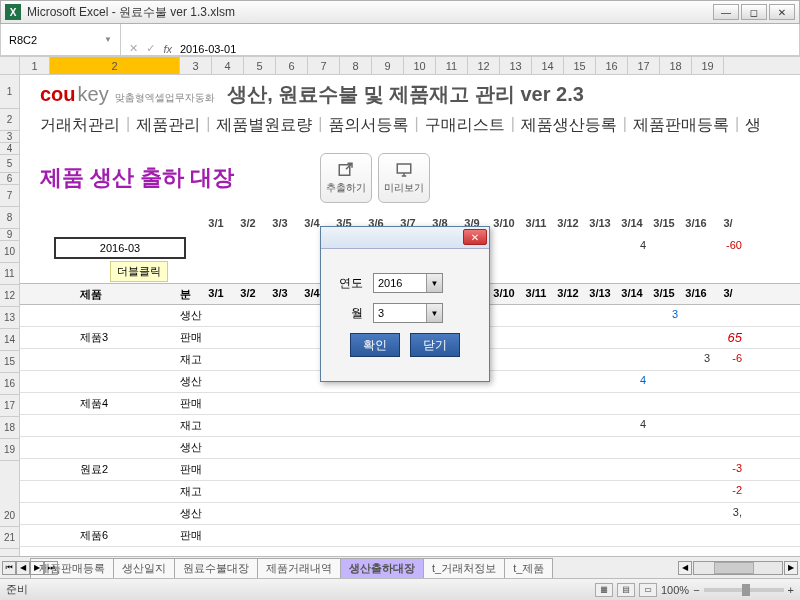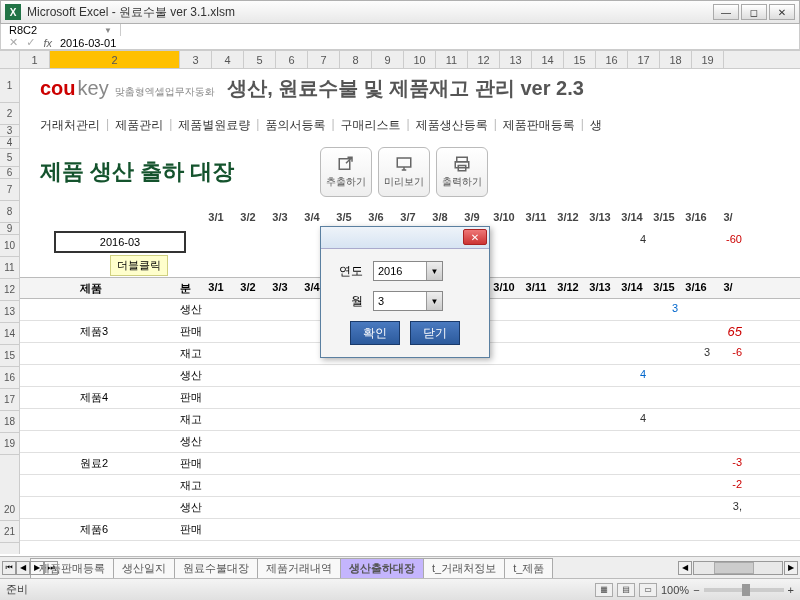--- a/index.html
+++ b/index.html
@@ -3,45 +3,45 @@
 <meta charset="utf-8">
 <style>
 * { box-sizing: border-box; margin: 0; padding: 0; font-family: "Malgun Gothic", Arial, sans-serif; }
 body { background: #fff; width: 800px; height: 600px; overflow: hidden; position: relative; }
 
 .titlebar { height: 24px; background: linear-gradient(#fdfdfd,#e8e8e8); border: 1px solid #b0b0b0; display: flex; align-items: center; padding: 0 4px; font-size: 12px; color: #333; }
 .titlebar .xicon { width: 16px; height: 16px; background: #217346; color: #fff; font-size: 10px; display: flex; align-items: center; justify-content: center; margin-right: 6px; font-weight: bold; }
 .titlebar .wbtns { margin-left: auto; display: flex; gap: 2px; }
 .titlebar .wbtn { width: 26px; height: 16px; border: 1px solid #aaa; background: linear-gradient(#fff,#ddd); font-size: 10px; display: flex; align-items: center; justify-content: center; }
 
-.fbar { height: 26px; border: 1px solid #ccc; border-top: none; display: flex; align-items: flex-start; font-size: 11px; flex-direction: column; }
+.fbar { height: 32px; border: 1px solid #ccc; border-top: none; display: flex; align-items: flex-end; font-size: 11px; }
 .namebox { width: 120px; border-right: 1px solid #ccc; padding: 0 8px; height: 100%; display: flex; align-items: center; }
 .namebox .dd { margin-left: auto; color: #888; font-size: 8px; }
 .fxarea { flex: 1; display: flex; align-items: center; padding: 0 8px; gap: 8px; }
 .fx { font-style: italic; color: #666; }
 
 .sheet { position: relative; height: 504px; border-top: 1px solid #ccc; overflow: hidden; }
 .corner { position: absolute; left: 0; top: 0; width: 20px; height: 18px; background: #eee; border-right: 1px solid #ccc; border-bottom: 1px solid #ccc; }
 .colhdrs { position: absolute; left: 20px; top: 0; right: 0; height: 18px; display: flex; background: #eee; border-bottom: 1px solid #ccc; }
 .colhdr { border-right: 1px solid #ccc; font-size: 11px; display: flex; align-items: center; justify-content: center; color: #555; }
 .colhdr.sel { background: #ffc000; }
 .rowhdrs { position: absolute; left: 0; top: 18px; width: 20px; bottom: 0; background: #eee; border-right: 1px solid #ccc; }
 .rowhdr { height: 22px; border-bottom: 1px solid #ccc; font-size: 10px; display: flex; align-items: center; justify-content: center; color: #555; }
 
 .content { position: absolute; left: 20px; top: 18px; right: 0; bottom: 0; }
 .banner { position: absolute; left: 20px; top: 6px; right: 10px; }
 .logo { display: inline-flex; align-items: baseline; gap: 2px; }
 .logo b { font-size: 20px; color: #c00; }
 .logo span { font-size: 20px; color: #888; }
 .logo small { font-size: 10px; color: #888; margin-left: 4px; }
 .maintitle { font-size: 20px; color: #555; font-weight: bold; margin-left: 8px; text-align: center; }
-.menubar { position: absolute; left: 20px; top: 48px; right: 10px; font-size: 12px; color: #333; display: flex; gap: 6px; }
+.menubar { position: absolute; left: 20px; top: 40px; right: 10px; font-size: 16px; color: #333; display: flex; gap: 6px; }
 .menubar span.sep { color: #bbb; }
 
-.sectitle { position: absolute; left: 20px; top: 88px; font-size: 22px; font-weight: bold; color: #14532d; }
+.sectitle { position: absolute; left: 20px; top: 88px; font-size: 22px; font-weight: bold; color: #a21caf; }
 .toolbtns { position: absolute; left: 300px; top: 78px; display: flex; gap: 6px; }
 .tbtn { width: 52px; height: 50px; border: 1px solid #bbb; border-radius: 6px; background: linear-gradient(#fff,#eee); display: flex; flex-direction: column; align-items: center; justify-content: center; font-size: 10px; color: #555; gap: 2px; }
 .tbtn svg { width: 20px; height: 18px; }
 
 .basem { position: absolute; left: 35px; top: 142px; width: 120px; text-align: center; font-size: 12px; font-weight: bold; color: #444; }
 .dates { position: absolute; left: 180px; top: 142px; display: flex; }
 .dates .d { width: 32px; text-align: center; font-size: 11px; font-weight: bold; color: #444; }
 
 .selcell { position: absolute; left: 34px; top: 162px; width: 132px; height: 22px; border: 2px solid #333; background: #fff; font-size: 11px; display: flex; align-items: center; justify-content: center; }
 .tooltip { position: absolute; left: 90px; top: 186px; background: #ffffcc; border: 1px solid #d0d080; padding: 2px 6px; font-size: 11px; }
@@ -51,21 +51,21 @@
 .hdrrow .dates2 { position: absolute; left: 180px; top: 3px; display: flex; }
 .hdrrow .dates2 .d { width: 32px; text-align: center; font-size: 11px; font-weight: bold; }
 
 .datarow { position: absolute; left: 0; right: 0; height: 22px; border-bottom: 1px solid #e0e0e0; }
 .datarow .pname { position: absolute; left: 60px; width: 90px; font-size: 11px; top: 3px; }
 .datarow .cat { position: absolute; left: 160px; font-size: 11px; top: 3px; }
 
 .dialog { position: absolute; left: 320px; top: 226px; width: 170px; background: #f4f4f4; border: 1px solid #5a7fa0; box-shadow: 2px 2px 6px rgba(0,0,0,0.3); }
 .dlg-title { height: 22px; background: linear-gradient(#eef3f9,#d7e4f2); border-bottom: 1px solid #aac; position: relative; }
 .dlg-close { position: absolute; right: 2px; top: 2px; width: 24px; height: 16px; background: linear-gradient(#e77,#c33); border: 1px solid #a22; color: #fff; font-size: 10px; display: flex; align-items: center; justify-content: center; border-radius: 2px; }
-.dlg-body { padding: 12px 14px; }
+.dlg-body { padding: 24px 14px; }
 .dlg-row { display: flex; align-items: center; gap: 10px; margin-bottom: 10px; font-size: 12px; }
 .dlg-row .lbl { width: 28px; text-align: right; }
 .dlg-sel { width: 70px; height: 20px; border: 1px solid #888; background: #fff; font-size: 11px; display: flex; align-items: center; padding: 0 4px; position: relative; }
 .dlg-sel .ar { position: absolute; right: 0; top: 0; bottom: 0; width: 16px; background: linear-gradient(#eee,#ccc); border-left: 1px solid #999; display: flex; align-items: center; justify-content: center; font-size: 8px; }
 .dlg-btns { display: flex; gap: 10px; justify-content: center; margin-top: 4px; }
 .dlg-btn { width: 50px; height: 24px; background: linear-gradient(#4a7ac0,#2c5a9c); color: #fff; border: 1px solid #1a3a6a; font-size: 12px; display: flex; align-items: center; justify-content: center; }
 
 .tabs { position: absolute; left: 0; right: 0; bottom: 22px; height: 22px; background: #eee; border-top: 1px solid #bbb; display: flex; align-items: center; font-size: 11px; padding-left: 30px; gap: 0; }
 .tabs .tab { padding: 2px 8px; border: 1px solid #aaa; border-bottom: none; background: #f8f8f8; margin-right: -1px; color: #555; }
 .tabs .tab.active { background: #c4b5fd; font-weight: bold; }
@@ -80,21 +80,21 @@
 .statusbar .zoom { margin-left: auto; display: flex; align-items: center; gap: 4px; }
 .statusbar .zslider { width: 80px; height: 4px; background: #ccc; position: relative; }
 .statusbar .zslider .zt { position: absolute; left: 38px; top: -4px; width: 8px; height: 12px; background: #999; }
 .statusbar .vbtn { width: 18px; height: 14px; border: 1px solid #aaa; background: #f0f0f0; font-size: 8px; display: flex; align-items: center; justify-content: center; }
 </style>
 </head>
 <body>
 
 <div class="titlebar">
   <div class="xicon">X</div>
-  <span>Microsoft Excel - 원료수불 ver 3.1.xlsm</span>
+  <span>Microsoft Excel - 원료수불 ver 1.3.xlsm</span>
   <div class="wbtns">
     <div class="wbtn">—</div>
     <div class="wbtn">◻</div>
     <div class="wbtn">✕</div>
   </div>
 </div>
 
 <div class="fbar">
   <div class="namebox">
     <span>R8C2</span>
@@ -191,28 +191,20 @@
           </svg>
         <span>추출하기</span>
       </div>
       <div class="tbtn">
         <svg viewBox="0 0 24 24" fill="none" stroke="#666" stroke-width="2">
             <rect x="3" y="4" width="18" height="12"></rect>
             <path d="M9 20h6M12 16v4"></path>
           </svg>
         <span>미리보기</span>
       </div>
-      <div class="tbtn">
-        <svg viewBox="0 0 24 24" fill="none" stroke="#666" stroke-width="2">
-            <rect x="5" y="3" width="14" height="6"></rect>
-            <rect x="3" y="9" width="18" height="8"></rect>
-            <rect x="7" y="14" width="10" height="7"></rect>
-          </svg>
-        <span>출력하기</span>
-      </div>
     </div>
 
     <div class="dates" id="dates1">
         <div class="d">3/1</div>
         <div class="d">3/2</div>
         <div class="d">3/3</div>
         <div class="d">3/4</div>
         <div class="d">3/5</div>
         <div class="d">3/6</div>
         <div class="d">3/7</div>

